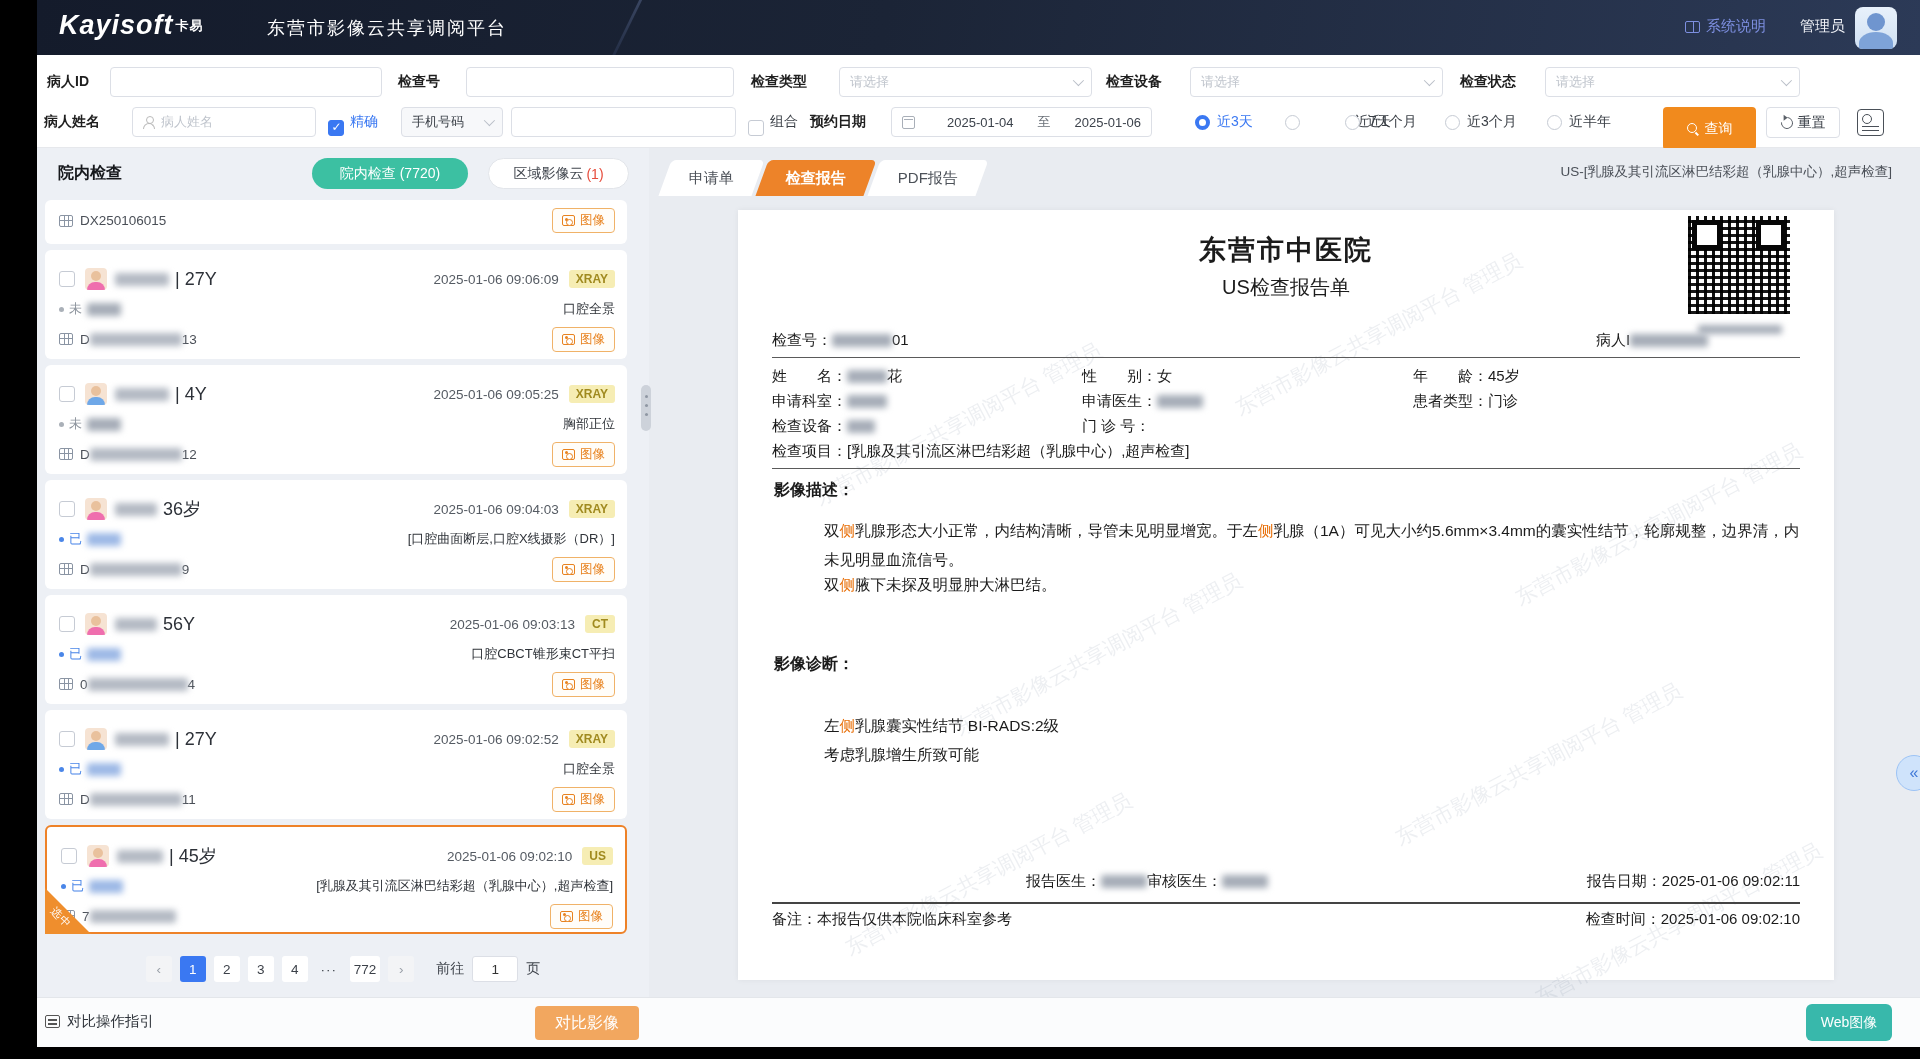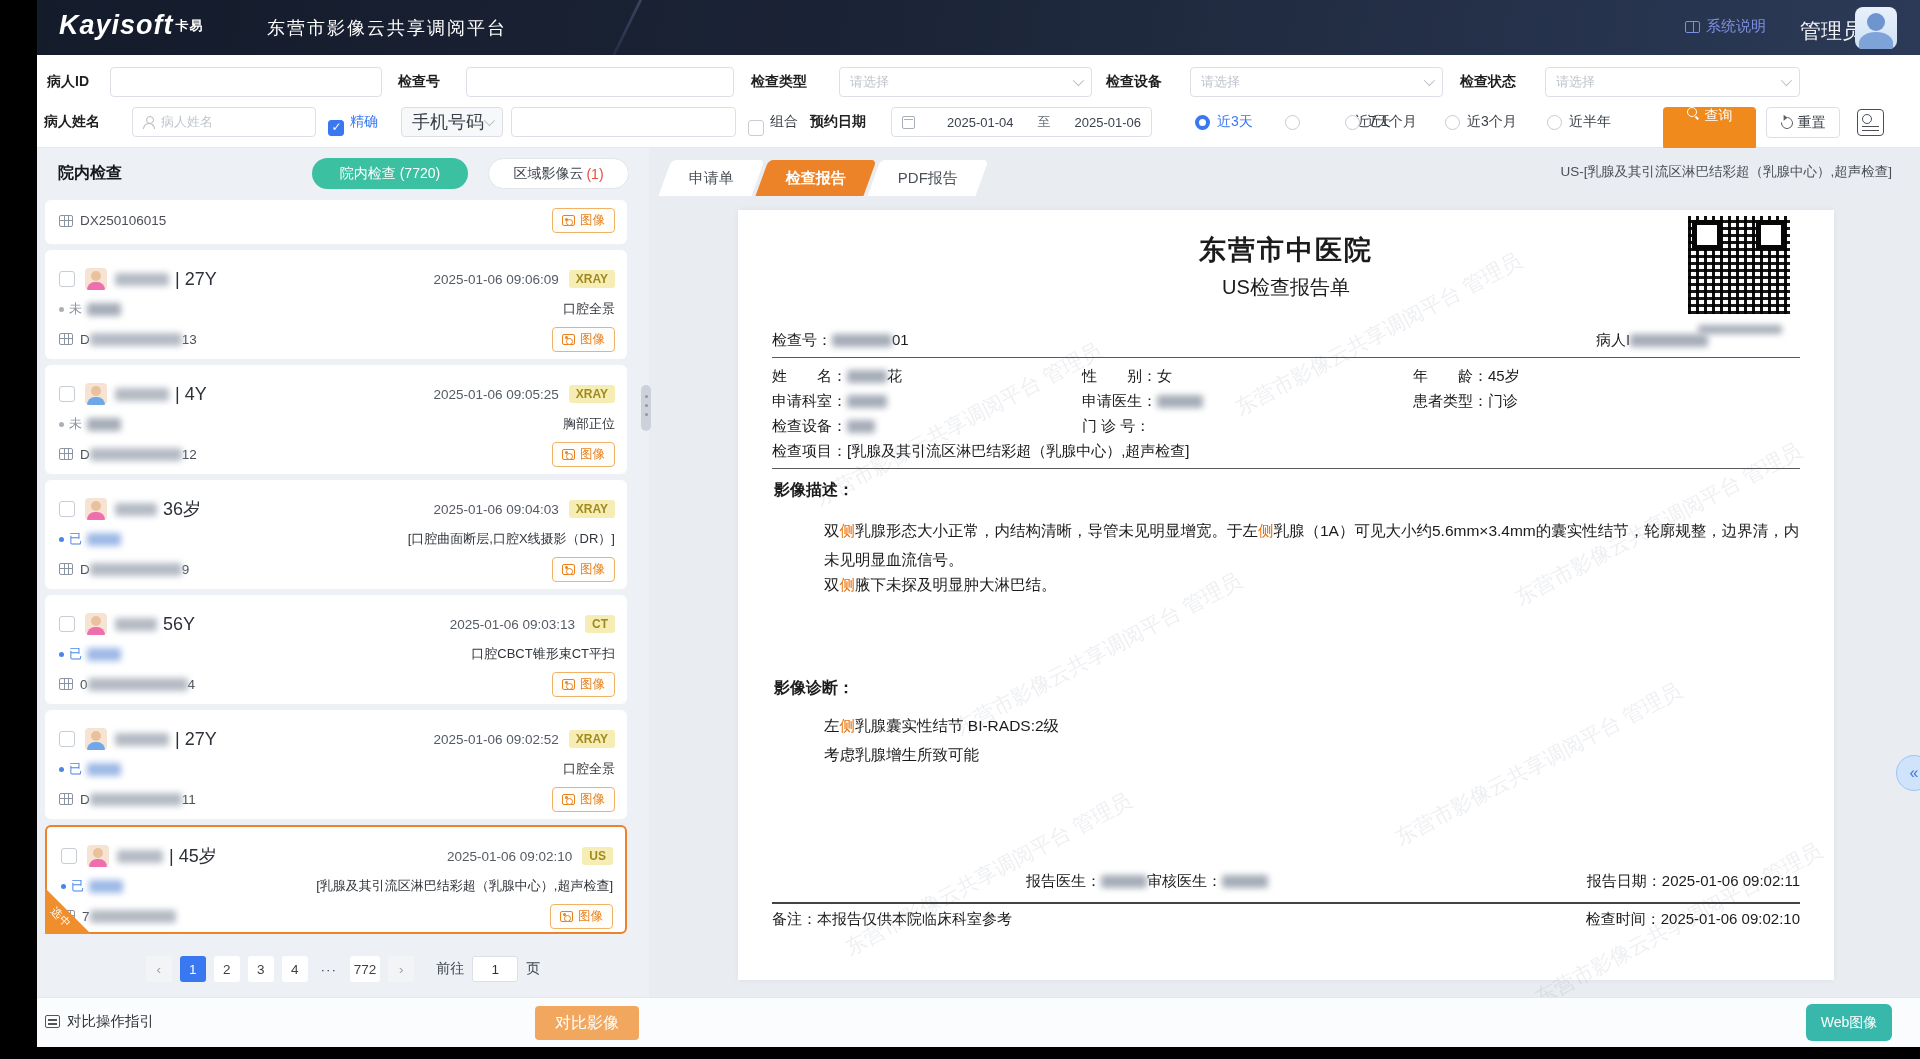--- a/index.html
+++ b/index.html
@@ -10,41 +10,41 @@
   
   .navbar { position:absolute; left:0; top:0; right:0; height:55px;
     background:linear-gradient(100deg,#141b2b 0%,#1b2436 45%,#2c3a57 100%); }
   .nav-logo { position:absolute; left:22px; top:10px; color:#fff; font-size:27px; font-weight:bold; font-style:italic; letter-spacing:1px;}
   .nav-logo .suffix { font-size:13px; font-style:normal; font-weight:bold; margin-left:2px; vertical-align:4px;}
   .nav-slash { position:absolute; left:588px; top:-6px; width:3px; height:70px; background:linear-gradient(#4a5878,#232e48); transform:skewX(-26deg); opacity:.7;}
   .nav-title { position:absolute; left:230px; top:16px; color:#fff; font-size:18px; letter-spacing:2px; }
   .nav-help { position:absolute; left:1648px; top:17px; color:#7d8fe0; font-size:15px; display:flex; align-items:center; gap:6px; cursor:pointer;}
   .nav-help .bk { width:15px; height:12px; border:1.5px solid #7d8fe0; border-radius:2px; position:relative;}
   .nav-help .bk::after{content:""; position:absolute; left:50%; top:0; bottom:0; width:1.5px; background:#7d8fe0;}
-  .nav-user { position:absolute; left:1763px; top:17px; color:#f0f2f7; font-size:21px;}
+  .nav-user { position:absolute; left:1763px; top:17px; color:#f0f2f7; font-size:15px;}
   .nav-avatar { position:absolute; left:1818px; top:7px; width:42px; height:42px; border-radius:8px;
     background:linear-gradient(#e8f1fb,#cfe0f3); overflow:hidden;}
   .nav-avatar::before{content:""; position:absolute; left:12px; top:6px; width:18px; height:18px; border-radius:50%; background:#6f95cf;}
   .nav-avatar::after{content:""; position:absolute; left:4px; top:25px; width:34px; height:22px; border-radius:50% 50% 0 0; background:#7ea3d8;}
 
   
   .filters { position:absolute; left:0; top:55px; right:0; height:93px; background:#fff; border-bottom:1px solid #e6e8ec;}
   .f-item { position:absolute; height:30px; display:flex; align-items:center;}
   .f-label { font-size:14px; font-weight:bold; color:#1f1f1f; white-space:nowrap;}
   .f-input, .f-select { height:30px; background:#fff; border:1px solid #dcdfe6; border-radius:4px; display:flex; align-items:center; padding:8px 10px; font-size:13px; color:#333;}
   .placeholder { color:#bfc4cc; font-size:13px;}
   .chev { margin-left:auto; width:8px; height:8px; border-right:1.5px solid #b9bec7; border-bottom:1.5px solid #b9bec7; transform:rotate(45deg) translateY(-2px);}
   .cb { width:16px; height:16px; border:1px solid #c6cbd4; border-radius:3px; background:#fff;}
   .cb.checked { background:#3a78f2; border-color:#3a78f2; position:relative;}
   .cb.checked::after{content:"✓"; position:absolute; left:2.5px; top:-1px; color:#fff; font-size:12px; font-weight:bold;}
   .radio { width:15px; height:15px; border-radius:50%; border:1px solid #c6cbd4; background:#fff;}
   .radio.sel { border:4.5px solid #3a78f2;}
   .r-label { font-size:14px; color:#3a3f46; margin-left:7px;}
   .r-label.sel { color:#3a78f2;}
-  .btn-search { position:absolute; left:1626px; top:0; width:93px; height:43px; background:#f18a1d; border:none; border-radius:4px; color:#fff; font-size:14px; display:flex; justify-content:center; gap:6px; cursor:pointer;}
+  .btn-search { position:absolute; left:1626px; top:0; width:93px; height:43px; background:#f18a1d; border:none; border-radius:4px; color:#fff; font-size:14px; display:flex; align-items:center; justify-content:center; gap:6px; cursor:pointer;}
   .btn-reset { position:absolute; left:1729px; top:0; width:74px; height:31px; background:#fff; border:1px solid #dcdfe6; border-radius:4px; color:#3b4048; font-size:14px; display:flex; align-items:center; justify-content:center; gap:5px; cursor:pointer;}
   .layout-icon { position:absolute; left:1820px; top:2px; width:27px; height:27px; border:1.5px solid #4a5058; border-radius:4px;}
   .layout-icon::before{content:""; position:absolute; left:4px; top:4px; width:8px; height:8px; border-radius:50%; border:1.5px solid #4a5058;}
   .layout-icon::after{content:""; position:absolute; left:4px; right:4px; bottom:4px; height:1.5px; background:#4a5058; box-shadow:0 -4px 0 #4a5058;}
   .person-ico { width:12px; height:12px; position:relative; margin-right:6px; opacity:.45;}
   .person-ico::before{content:""; position:absolute; left:3px; top:0; width:6px; height:6px; border-radius:50%; border:1.2px solid #666;}
   .person-ico::after{content:""; position:absolute; left:0; bottom:-1px; width:10px; height:5px; border-radius:6px 6px 0 0; border:1.2px solid #666; border-bottom:none;}
   .cal-ico { width:13px; height:13px; border:1.3px solid #a9afb8; border-radius:2px; position:relative; margin-right:8px;}
   .cal-ico::before{content:""; position:absolute; left:1px; right:1px; top:2.5px; height:1.2px; background:#a9afb8;}
   .date-text { font-size:13px; color:#3c424b;}
@@ -217,21 +217,21 @@
       <span class="person-ico"></span>
       <span class="placeholder" title="病人姓名">病人姓名</span>
     </div>
     <div class="f-item" style="left:291px; top:58px;">
         <span class="cb checked"></span>
       </div>
     <div class="f-item" style="left:313px; top:52px;">
         <span style="font-size:14px;color:#3a78f2;">精确</span>
       </div>
     <div class="f-select" style="position:absolute; left:364px; top:52px; width:102px; background:#f7f8fa;">
-        <span style="font-size:18px;color:#3b4048;font-family:Liberation Serif, serif;">手机号码</span>
+        <span style="font-size:13px;color:#3b4048;font-family:Liberation Serif, serif;">手机号码</span>
         <span class="chev"></span>
       </div>
     <input class="f-input" style="position: absolute; left: 474px; top: 52px; width: 225px;">
     <div class="f-item" style="left:711px; top:58px;">
         <span class="cb"></span>
       </div>
     <div class="f-item" style="left:733px; top:52px;">
         <span style="font-size:14px;color:#3a3f46;">组合</span>
       </div>
     <div class="f-item" style="left:773px; top:52px;">
@@ -545,21 +545,21 @@
         <div class="frow">
           <span><span>检查项目：</span><span>[乳腺及其引流区淋巴结彩超（乳腺中心）,超声检查]</span></span>
         </div>
       </div>
       <div class="hr2"></div>
 
       <div class="sec-title" style="top:270px;">影像描述：</div>
       <div class="r-desc-p1"><span>双</span><span class="hl">侧</span><span>乳腺形态大小正常，内结构清晰，导管未见明显增宽。于左</span><span class="hl">侧</span><span>乳腺（1A）可见大小约5.6mm×3.4mm的囊实性结节，轮廓规整，边界清，内未见明显血流信号。</span></div>
       <div class="r-desc-p2"><span>双</span><span class="hl">侧</span><span>腋下未探及明显肿大淋巴结。</span></div>
 
-      <div class="sec-title" style="top:468px;">影像诊断：</div>
+      <div class="sec-title" style="top:444px;">影像诊断：</div>
       <div class="r-diag1"><span>左</span><span class="hl">侧</span><span>乳腺囊实性结节 BI-RADS:2级</span></div>
       <div class="r-diag2">考虑乳腺增生所致可能</div>
 
       <div class="r-foot1">
         <span class="ff1"><span>报告医生：</span><span class="rd gr" style="width:46px"></span></span>
         <span class="ff2"><span>审核医生：</span><span class="rd gr" style="width:46px"></span></span>
         <span class="ff3"><span>报告日期：</span><span>2025-01-06 09:02:11</span></span>
       </div>
       <div class="hr3"></div>
       <div class="r-foot2">

